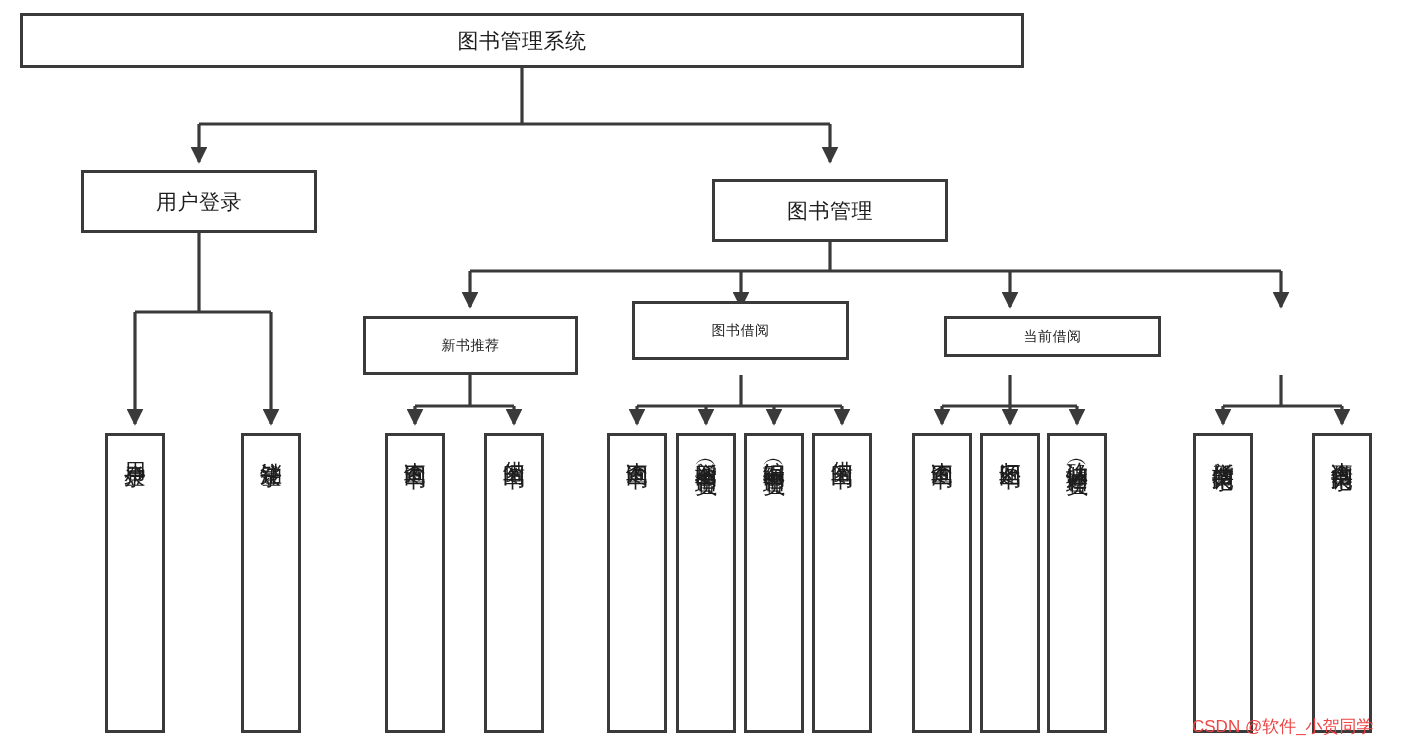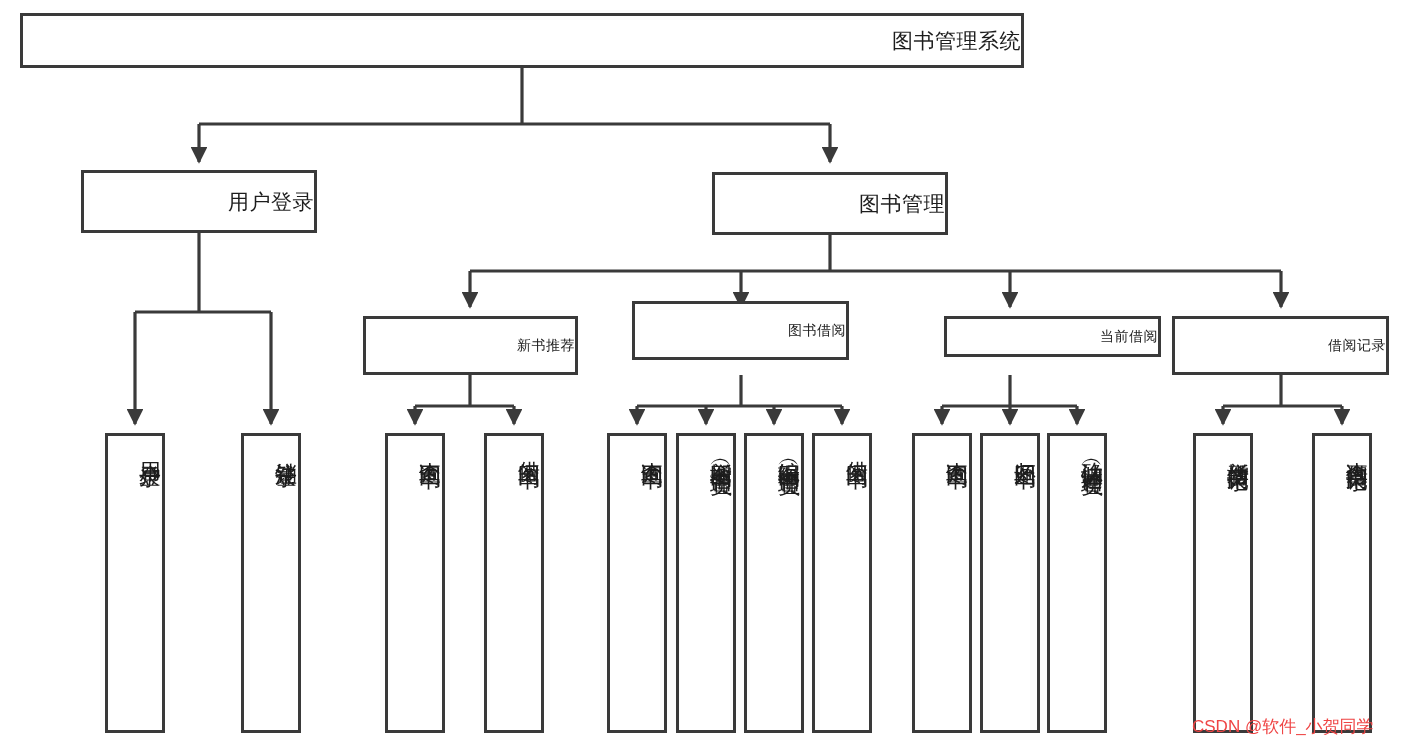--- a/index.html
+++ b/index.html
@@ -27,21 +27,21 @@
     height: 747px;
     pointer-events: none;
   }
   .node {
     position: absolute;
     box-sizing: border-box;
     background: #ffffff;
     border: 3px solid #3a3a3a;
     display: flex;
     align-items: center;
-    justify-content: flex-end;
+    justify-content: center;
     text-align: center;
     z-index: 2;
   }
   .node-label {
     display: block;
     color: #1d1d1d;
     letter-spacing: 0.5px;
   }
   .node.level-root .node-label { font-size: 21px; }
   .node.level-2 .node-label { font-size: 21px; }
@@ -122,35 +122,32 @@
     </g>
   </svg>
 
   <div class="node level-root" style="left:20px; top:13px; width:1004px; height:55px;">
     <span class="node-label">图书管理系统</span>
   </div>
 
   <div class="node level-2" style="left:81px; top:170px; width:236px; height:63px;">
     <span class="node-label">用户登录</span>
   </div>
-  <div class="node level-2" style="left:712px; top:172px; width:236px; height:63px;">
+  <div class="node level-2" style="left:712px; top:179px; width:236px; height:63px;">
     <span class="node-label">图书管理</span>
   </div>
 
   <div class="node level-3" style="left:363px; top:316px; width:215px; height:59px;">
     <span class="node-label">新书推荐</span>
   </div>
   <div class="node level-3" style="left:632px; top:301px; width:217px; height:59px;">
     <span class="node-label">图书借阅</span>
   </div>
   <div class="node level-3" style="left:902px; top:316px; width:217px; height:41px;margin-left:42px;">
     <span class="node-label">当前借阅</span>
-  </div>
-  <div class="node level-3" style="left:1172px; top:316px; width:217px; height:59px;">
-    <span class="node-label">借阅记录</span>
   </div>
 
   <div class="node leaf" style="left:105px; top:433px; width:60px; height:300px;">
     <span class="node-label">用户登录</span>
   </div>
   <div class="node leaf" style="left:241px; top:433px; width:60px; height:300px;">
     <span class="node-label">注销登录</span>
   </div>
 
   <div class="node leaf" style="left:385px; top:433px; width:60px; height:300px;">

